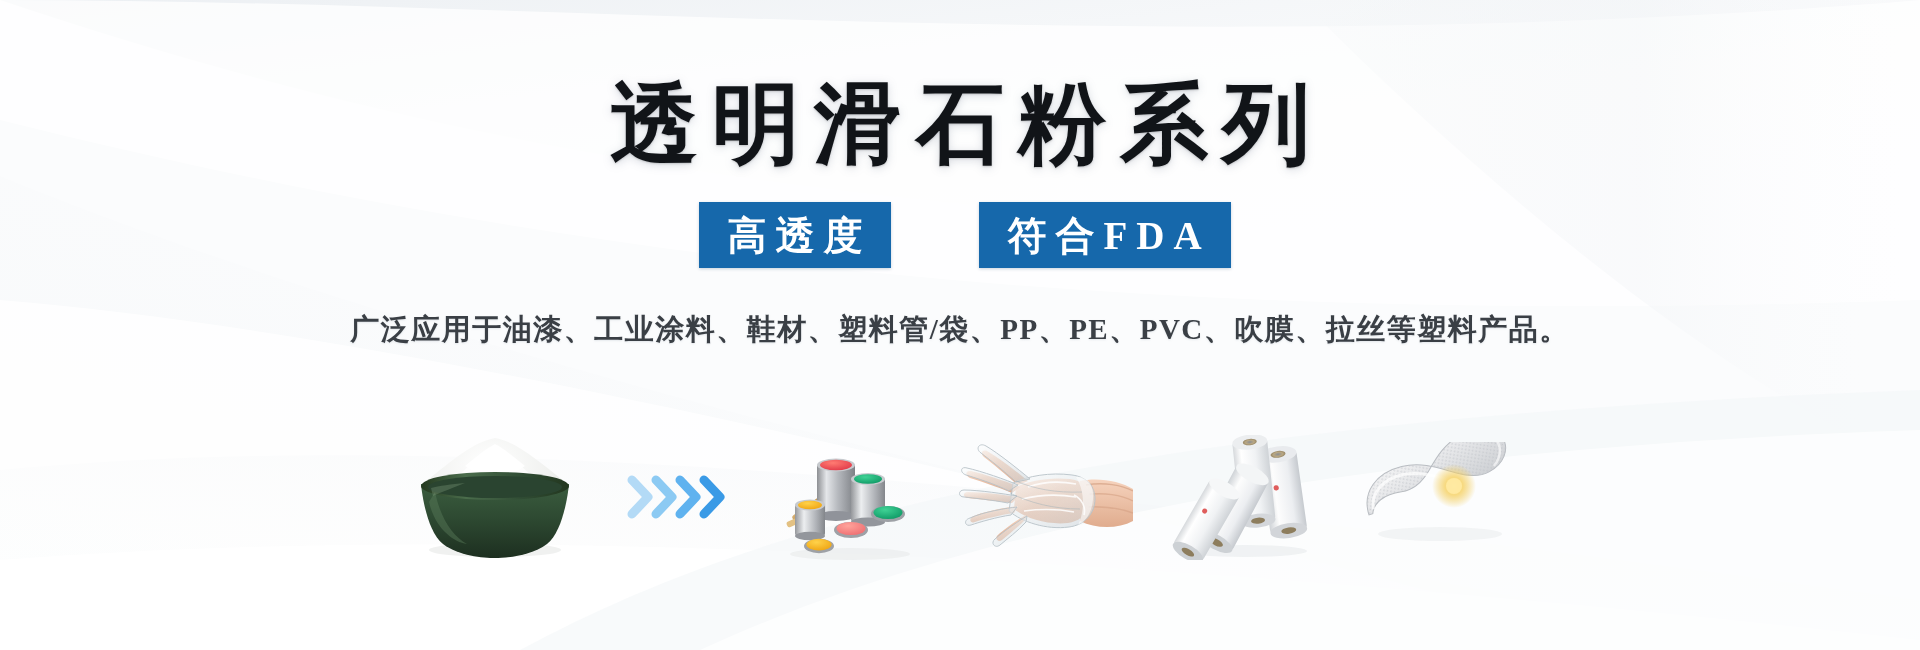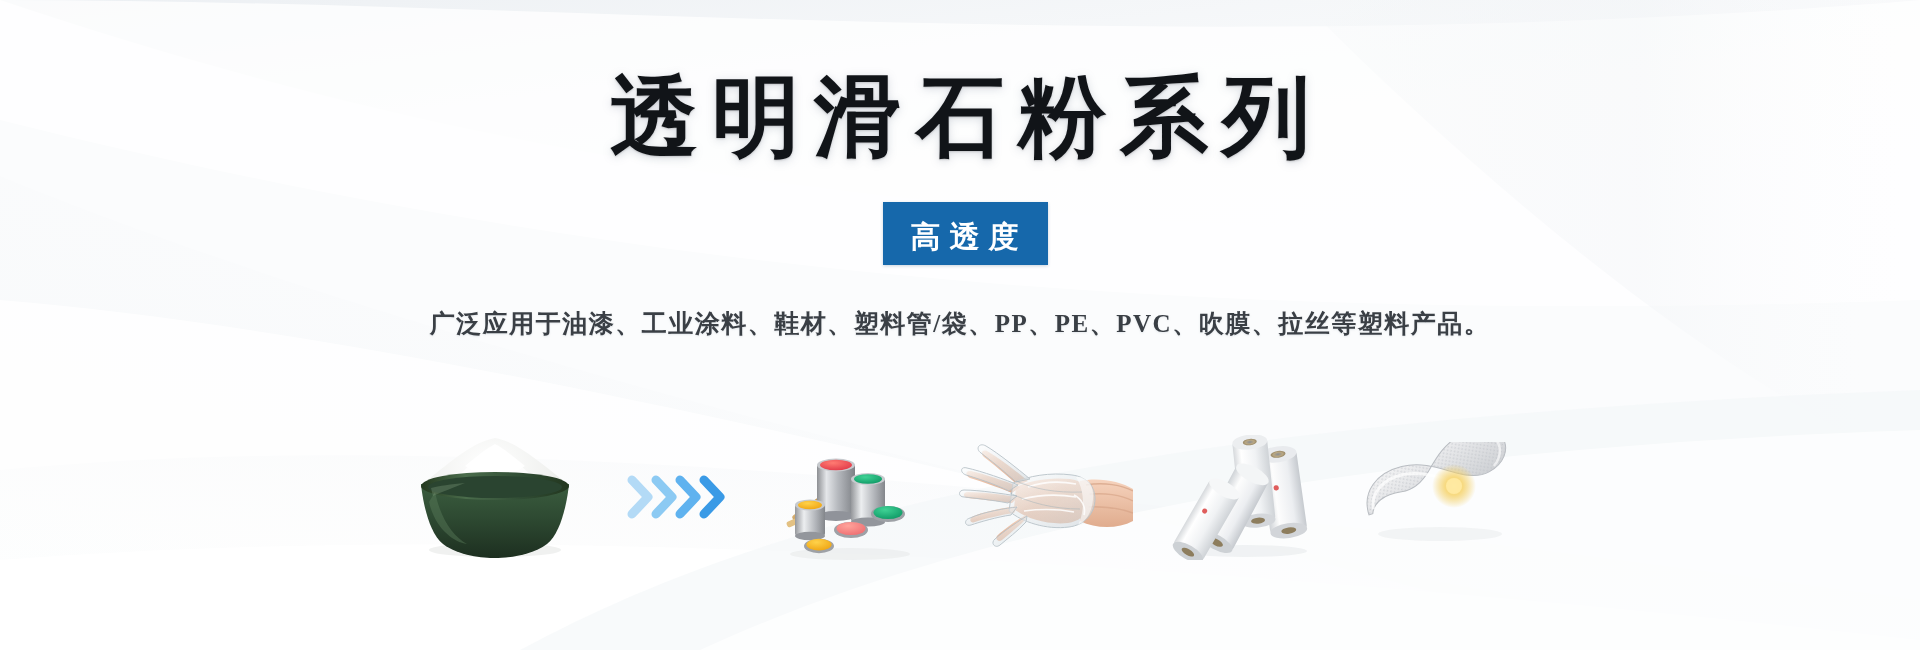--- a/index.html
+++ b/index.html
@@ -17,21 +17,21 @@
 
   
   .bg-layer{position:absolute;inset:0;overflow:hidden;pointer-events:none;}
   .bg-layer svg{position:absolute;top:0;left:0;width:1920px;height:650px;display:block;}
 
   
   .content{position:absolute;inset:0;display:flex;flex-direction:column;align-items:center;}
 
   .title{
     margin-top:80px;
-    font-family:Liberation Mono, monospace;
+    font-family:Liberation Sans, sans-serif;
     font-weight:700;
     font-size:88px;
     letter-spacing:14px;
     color:#111418;
     line-height:1;
     text-shadow:0 2px 10px rgba(120,130,150,.28), 0 1px 2px rgba(0,0,0,.18);
     white-space:nowrap;
     padding-left:14px;
   }
 
@@ -40,33 +40,33 @@
     display:flex;
     align-items:center;
     gap:88px;
     padding-left:10px;
   }
   .badge{
     background:#1668ab;
     color:#ffffff;
     font-family:"Liberation Serif","DejaVu Serif",serif;
     font-weight:700;
-    font-size:30px;
+    font-size:39px;
     letter-spacing:9px;
     line-height:1;
-    padding:20px 20px 13px 28px;
+    padding:14px 20px 13px 28px;
     white-space:nowrap;
     box-shadow:0 1px 3px rgba(20,60,100,.22);
   }
 
   .subtitle{
     margin-top:42px;
     font-family:"Liberation Serif","DejaVu Serif",serif;
     font-weight:700;
-    font-size:25px;
+    font-size:29px;
     letter-spacing:1.5px;
     color:#3a3f45;
     white-space:nowrap;
     text-shadow:0 1px 2px rgba(160,170,185,.25);
   }
 
   
   .strip{
     position:absolute;
     left:0;right:0;
@@ -130,20 +130,21 @@
       <path d="M700,650 C940,540 1300,450 1920,430 L1920,650 Z" fill="#ffffff" opacity=".7"></path>
     </svg>
   </div>
 
   <div class="content">
 
     <div class="title">透明滑石粉系列</div>
 
     <div class="badges">
       <div class="badge">高透度</div>
+      <div class="badge">符合FDA</div>
     </div>
 
     <div class="subtitle">广泛应用于油漆、工业涂料、鞋材、塑料管/袋、PP、PE、PVC、吹膜、拉丝等塑料产品。</div>
   </div>
 
   <div class="strip">
 
     <div class="slot slot-bowl">
       <svg width="200" height="130" viewBox="0 0 200 130">
         <defs>

